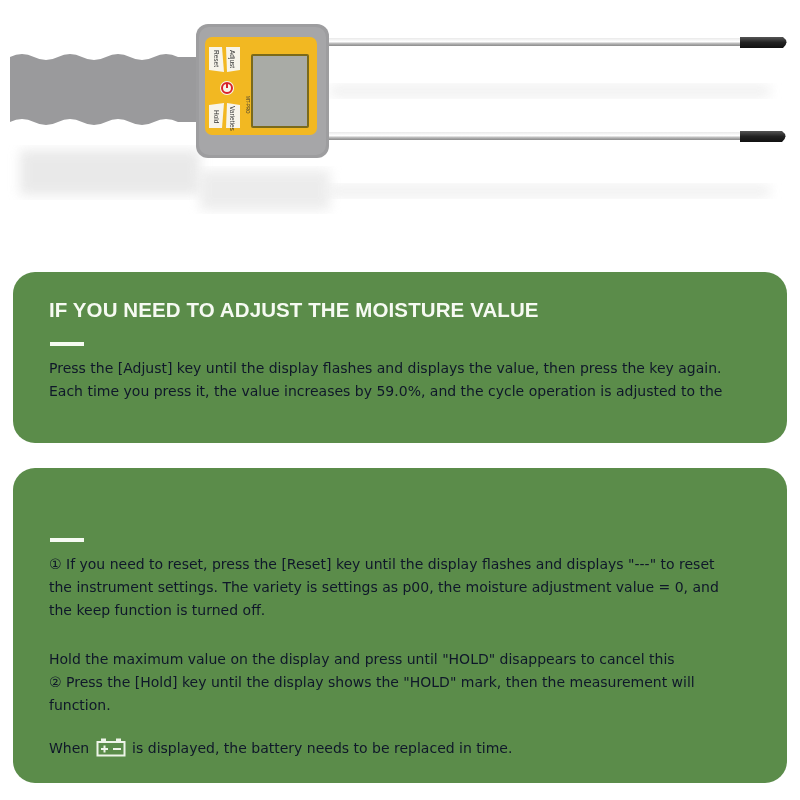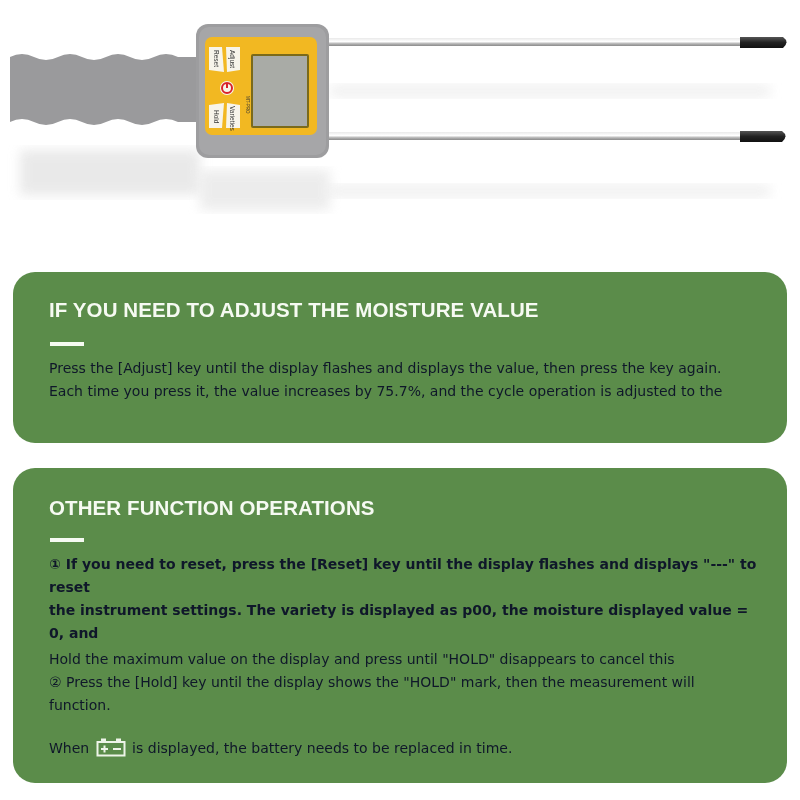--- a/index.html
+++ b/index.html
@@ -21,21 +21,21 @@
   .card1 h2 { position:absolute; top:26px; left:36px; }
   .card2 h2 { position:absolute; top:28px; left:36px; }
   .rule { position:absolute; left:37px; width:34px; height:4px; background:#f6faf2; }
   .card1 .rule { top:70px; }
   .card2 .rule { top:70px; }
   .body {
     position:absolute; left:36px; right:20px;
     font-family:"DejaVu Sans", sans-serif; font-size:14px; line-height:23px; color:#0f172a;
   }
   .card1 .body { top:85px; }
-  .card2 .p1 { top:85px;font-weight:bold; }
+  .card2 .p1 { top:85px; }
   .card2 .p2 { top:180px; }
   .card2 .p3 { top:269px; }
   .batt { display:inline-block; vertical-align:-4px; margin:0 2px; }
 </style>
 </head>
 <body>
 
 <div class="product">
   <svg width="800" height="250" viewBox="0 0 800 250">
     <defs>
@@ -92,30 +92,30 @@
     <circle cx="227" cy="88" r="5" fill="none" stroke="#d8232a" stroke-width="2"></circle>
     <line x1="227" y1="83" x2="227" y2="88" stroke="#d8232a" stroke-width="2"></line>
   </svg>
 </div>
 
 <div class="card card1">
   <h2>IF YOU NEED TO ADJUST THE MOISTURE VALUE</h2>
   <div class="rule"></div>
   <div class="body">
     <div>Press the [Adjust] key until the display flashes and displays the value, then press the key again.</div>
-    <div>Each time you press it, the value increases by 75.7%, and the cycle operation is adjusted to the</div>
+    <div>Each time you press it, the value increases by 59.0%, and the cycle operation is adjusted to the</div>
   </div>
 </div>
 
 <div class="card card2">
-  <h2>OTHER FUNCTION OPERATIONS</h2>
   <div class="rule"></div>
   <div class="body p1">
     <div>① If you need to reset, press the [Reset] key until the display flashes and displays "---" to reset</div>
-    <div>the instrument settings. The variety is displayed as p00, the moisture displayed value = 0, and</div>
+    <div>the instrument settings. The variety is settings as p00, the moisture adjustment value = 0, and</div>
+    <div>the keep function is turned off.</div>
   </div>
   <div class="body p2">
     <div>Hold the maximum value on the display and press until "HOLD" disappears to cancel this</div>
     <div>② Press the [Hold] key until the display shows the "HOLD" mark, then the measurement will</div>
     <div>function.</div>
   </div>
   <div class="body p3">
     <span>When</span>
     <span class="batt">
       <svg width="30" height="20" viewBox="0 0 30 20">

